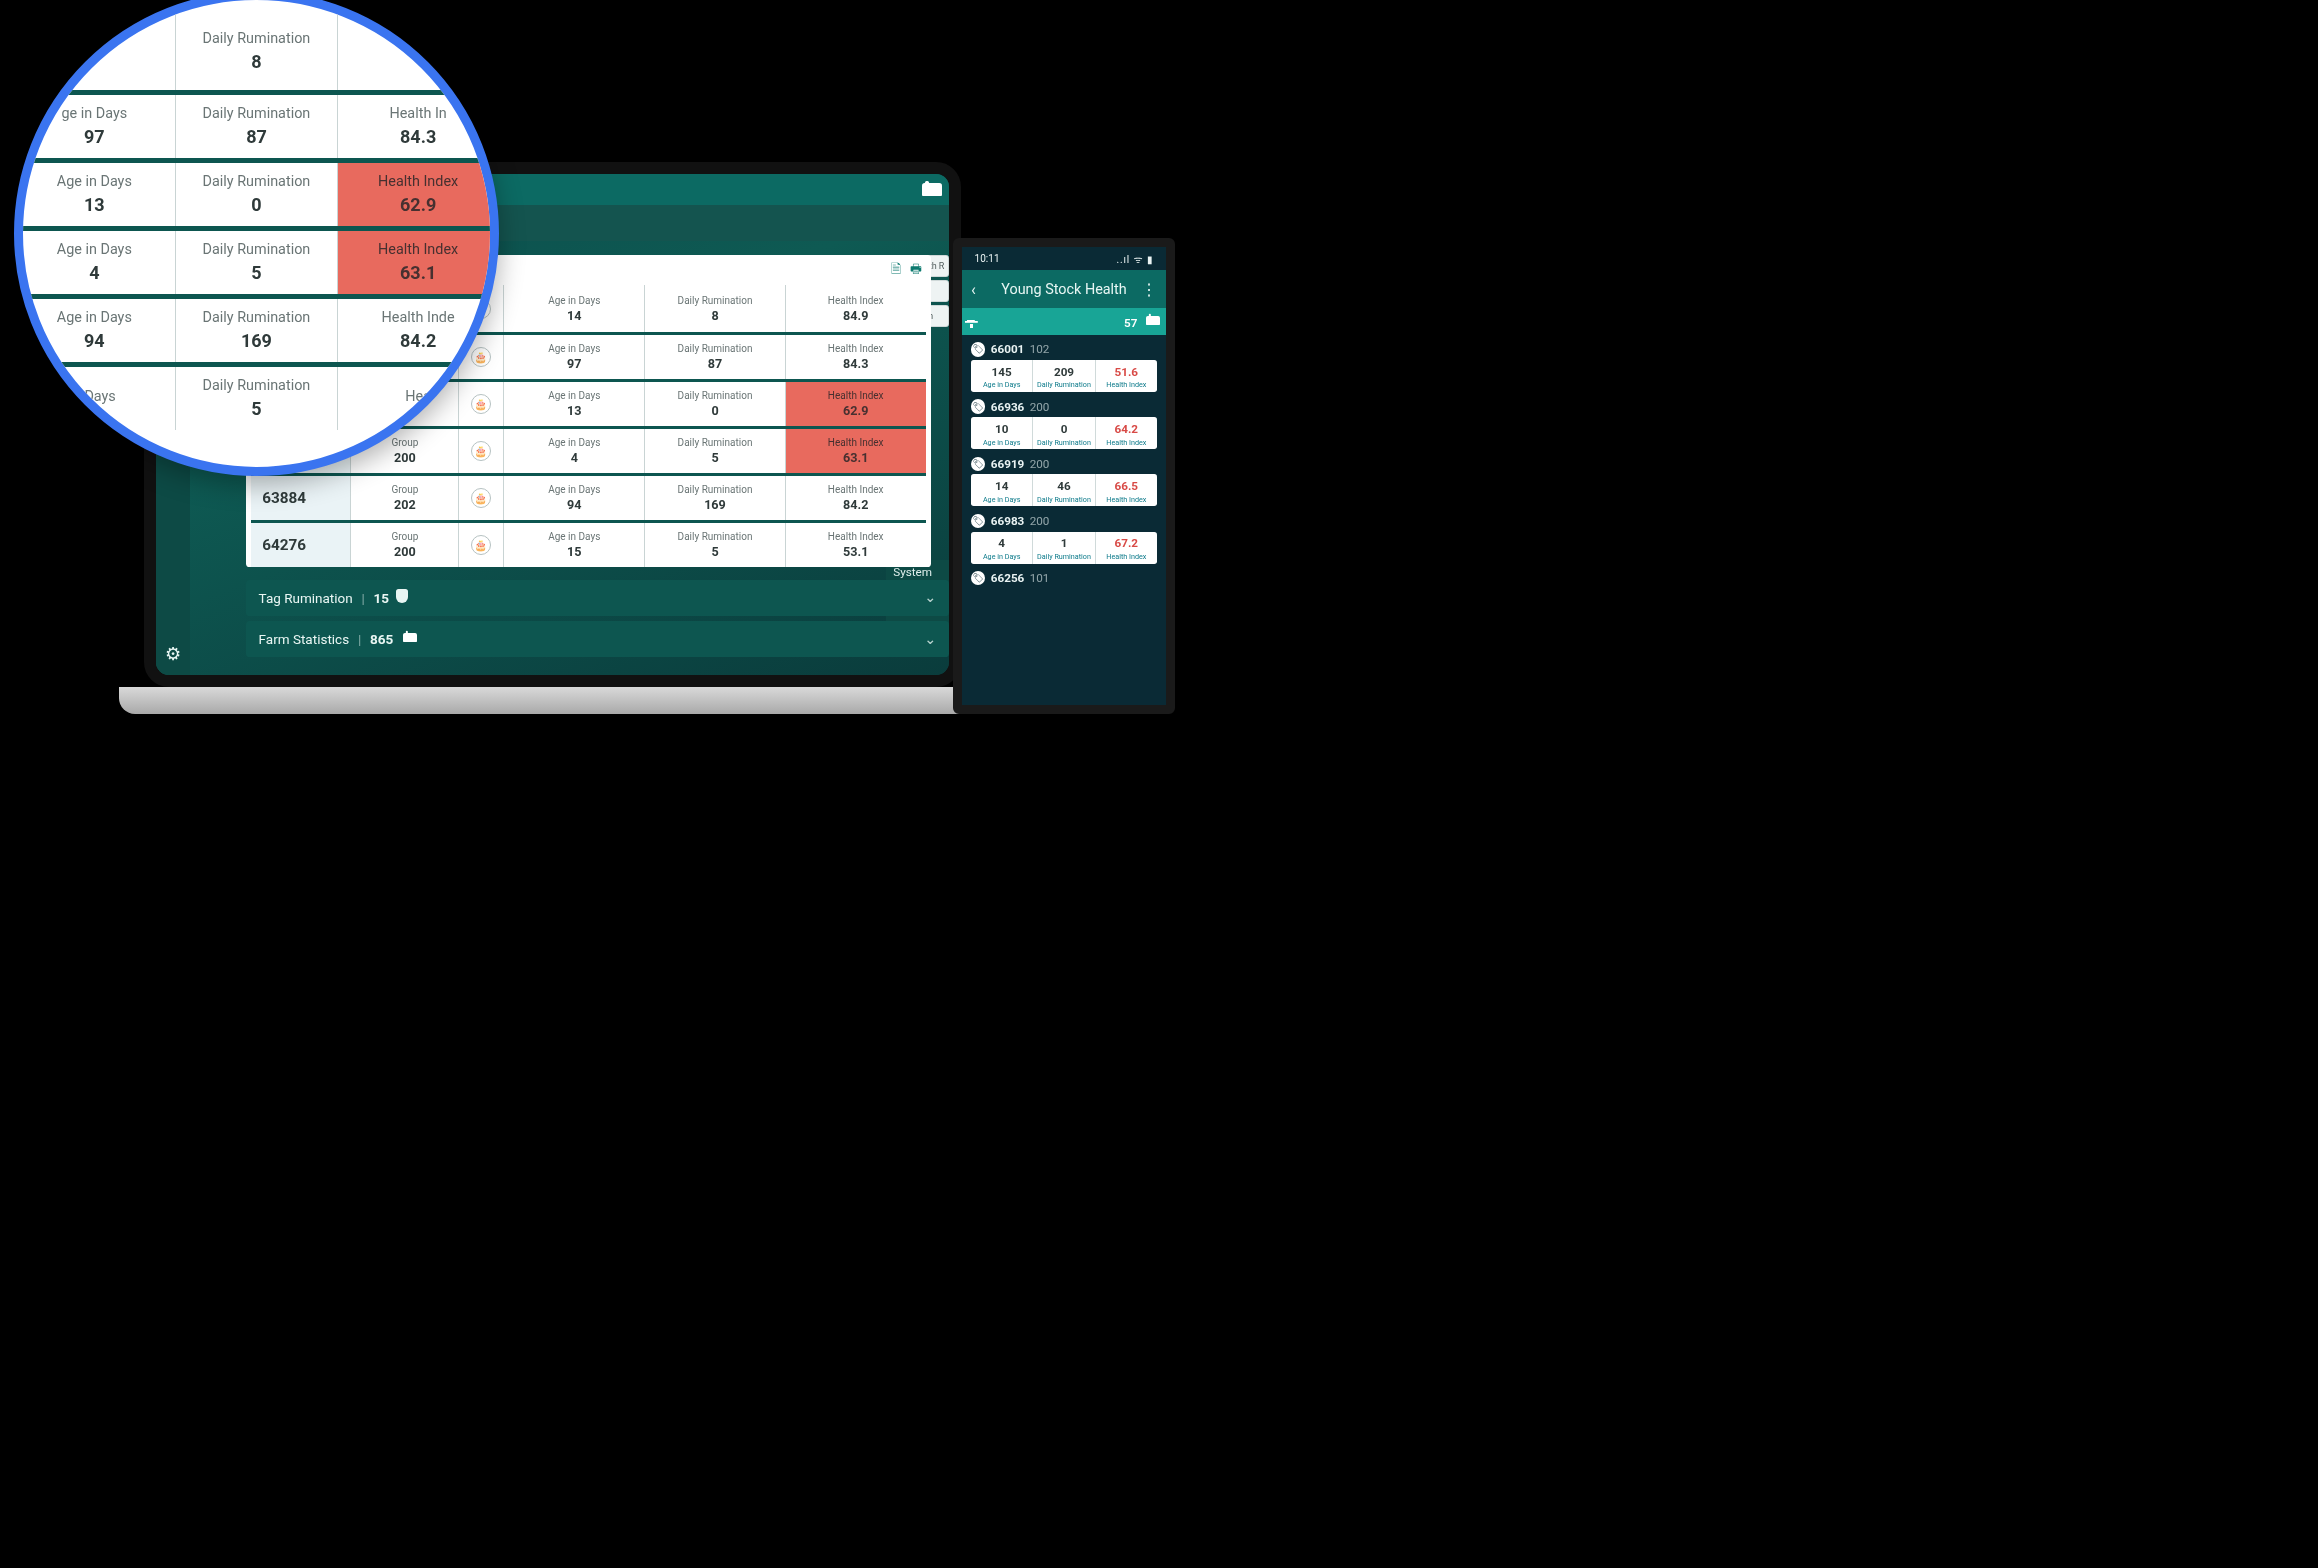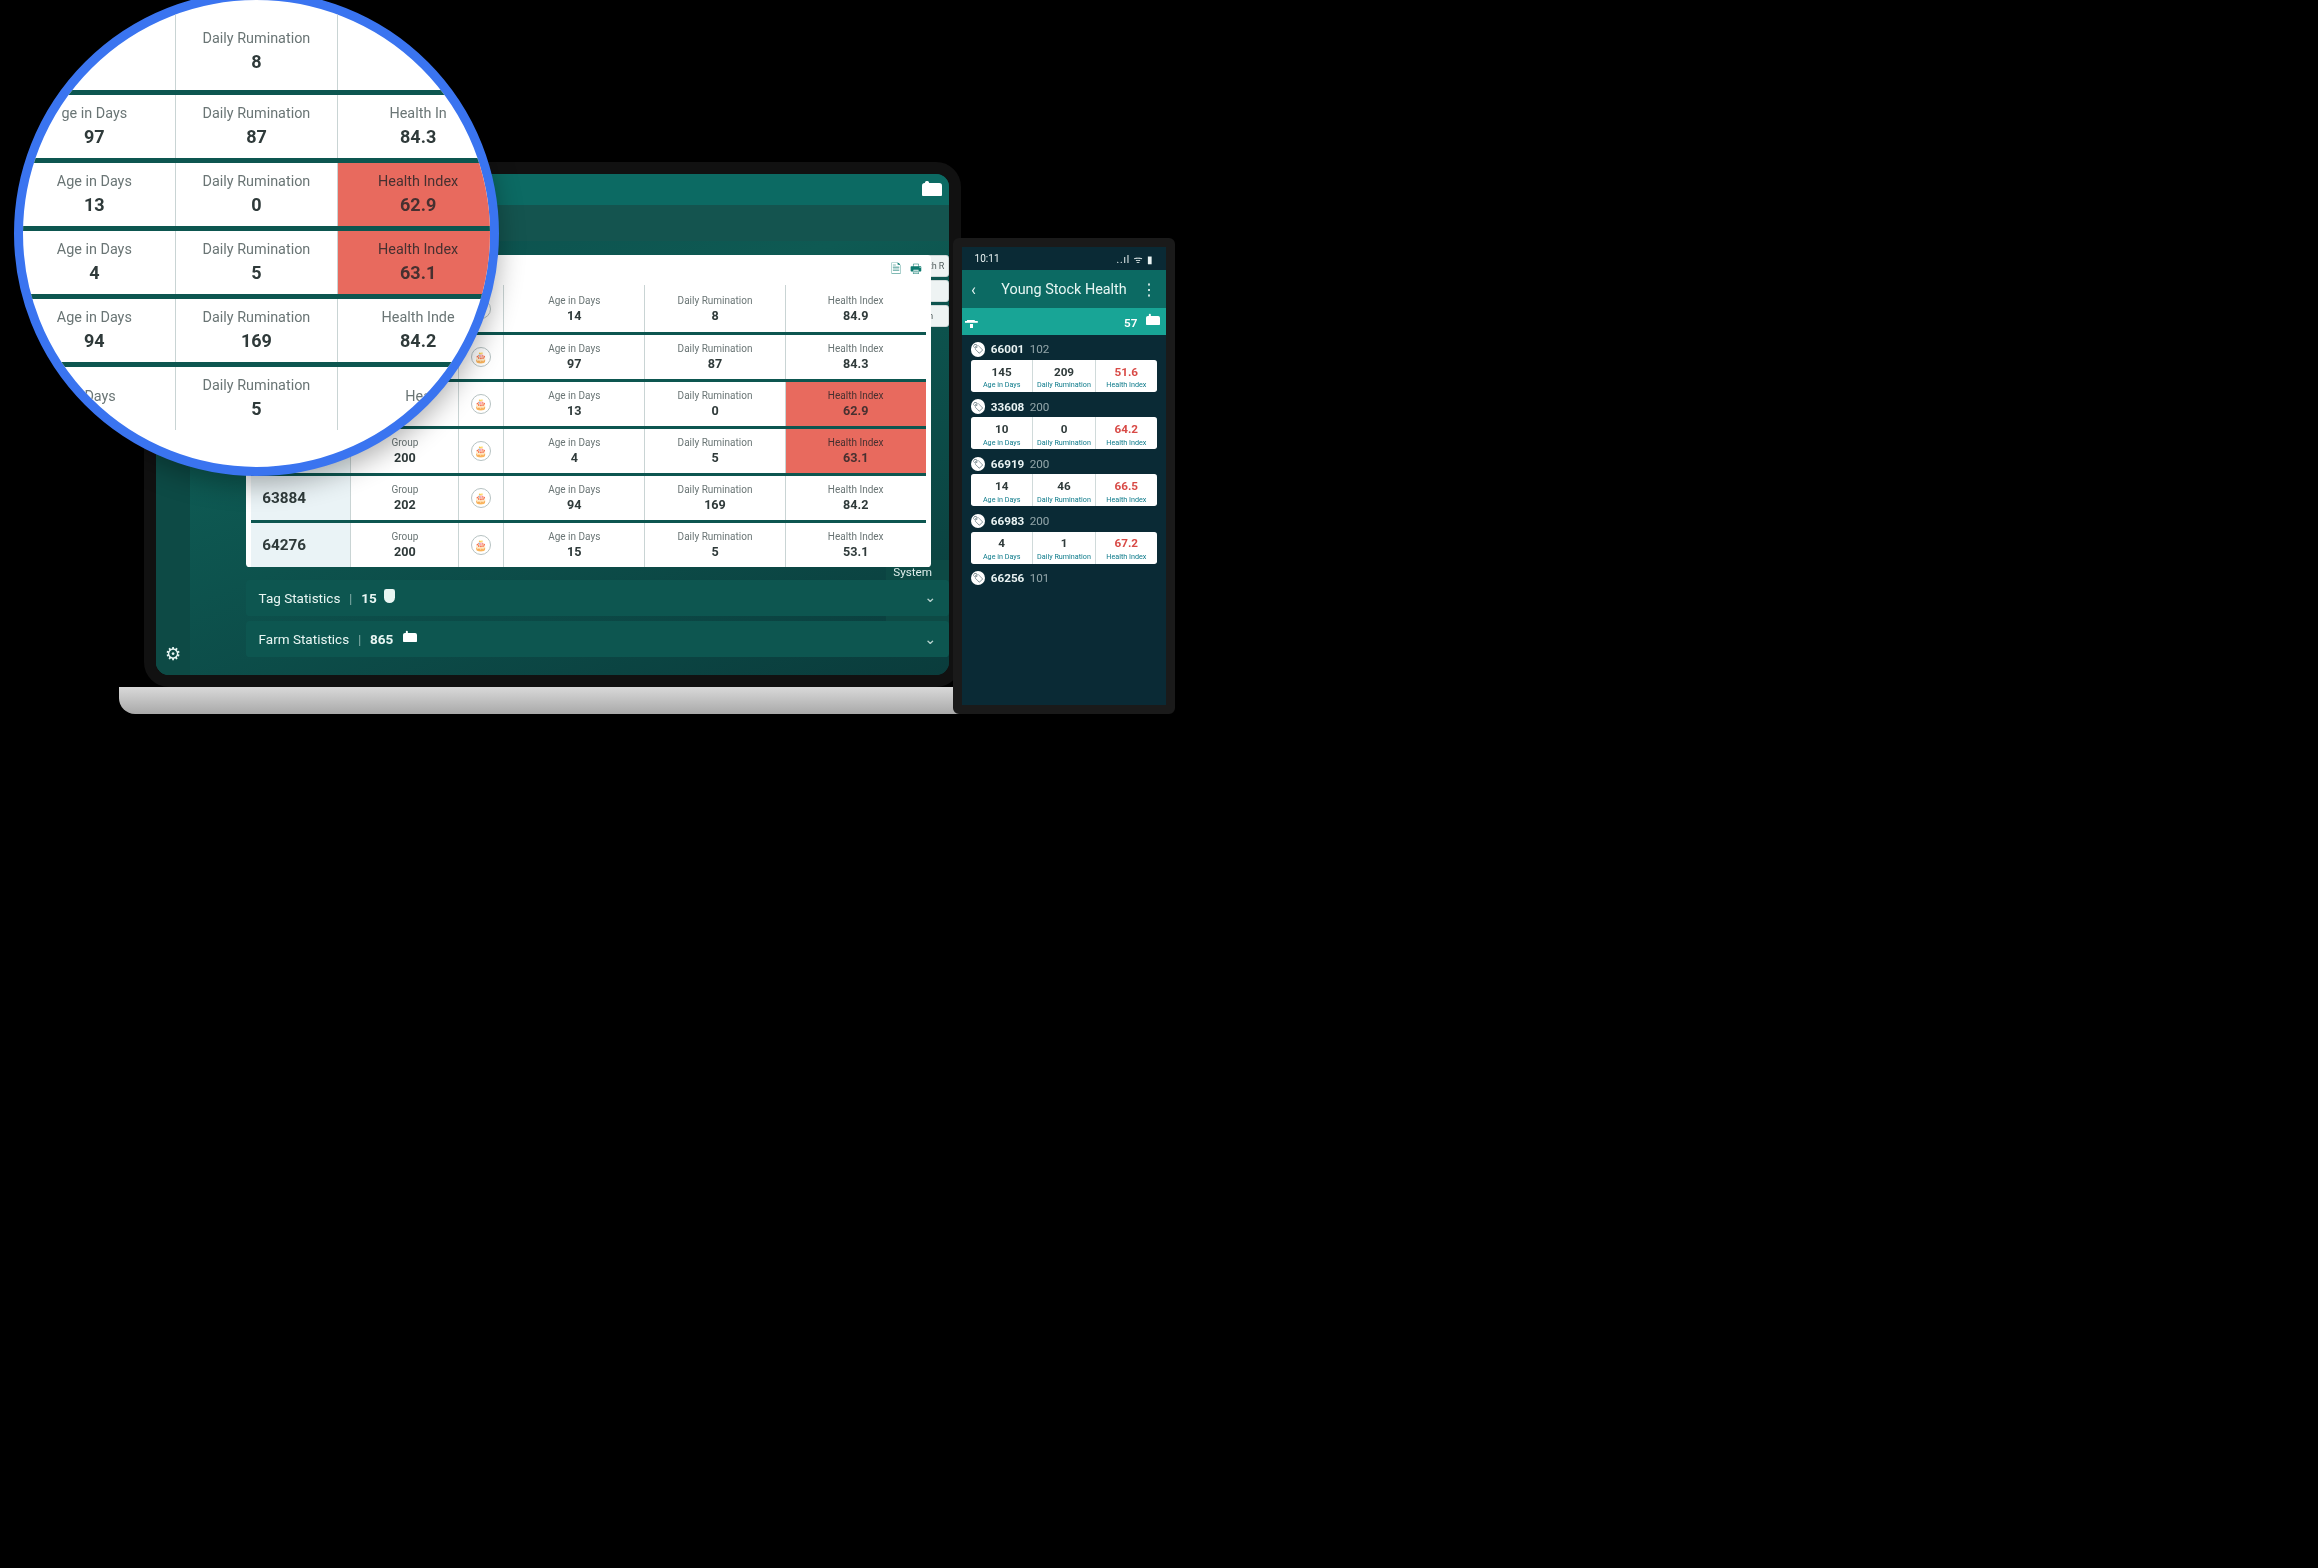--- a/index.html
+++ b/index.html
@@ -357,21 +357,21 @@
                 <span class="val">53.1</span>
               </div>
             </div>
             <div class="row" style="height: 23px;"></div>
           </div>
       </div>
 
       <div class="acc-wrap">
         <div class="acc">
           <span>
-            <span>Tag Statistics</span>
+            <span>Tag Rumination</span>
             <span class="sep">|</span>
             <b>15</b>
             <span class="tag-ic"></span>
           </span>
           <span class="chev">⌄</span>
         </div>
         <div class="acc">
           <span>
             <span>Farm Statistics</span>
             <span class="sep">|</span>
@@ -422,21 +422,21 @@
           </div>
           <div class="ph-col bad">
             <span class="v">51.6</span>
             <span class="l">Health Index</span>
           </div>
         </div>
       </div>
       <div class="ph-item">
         <div class="ph-item-h">
           <span class="badge">🏷</span>
-          <b>33608</b>
+          <b>66936</b>
           <span class="sub">200</span>
         </div>
         <div class="ph-card">
           <div class="ph-col">
             <span class="v">10</span>
             <span class="l">Age in Days</span>
           </div>
           <div class="ph-col">
             <span class="v">0</span>
             <span class="l">Daily Rumination</span>

